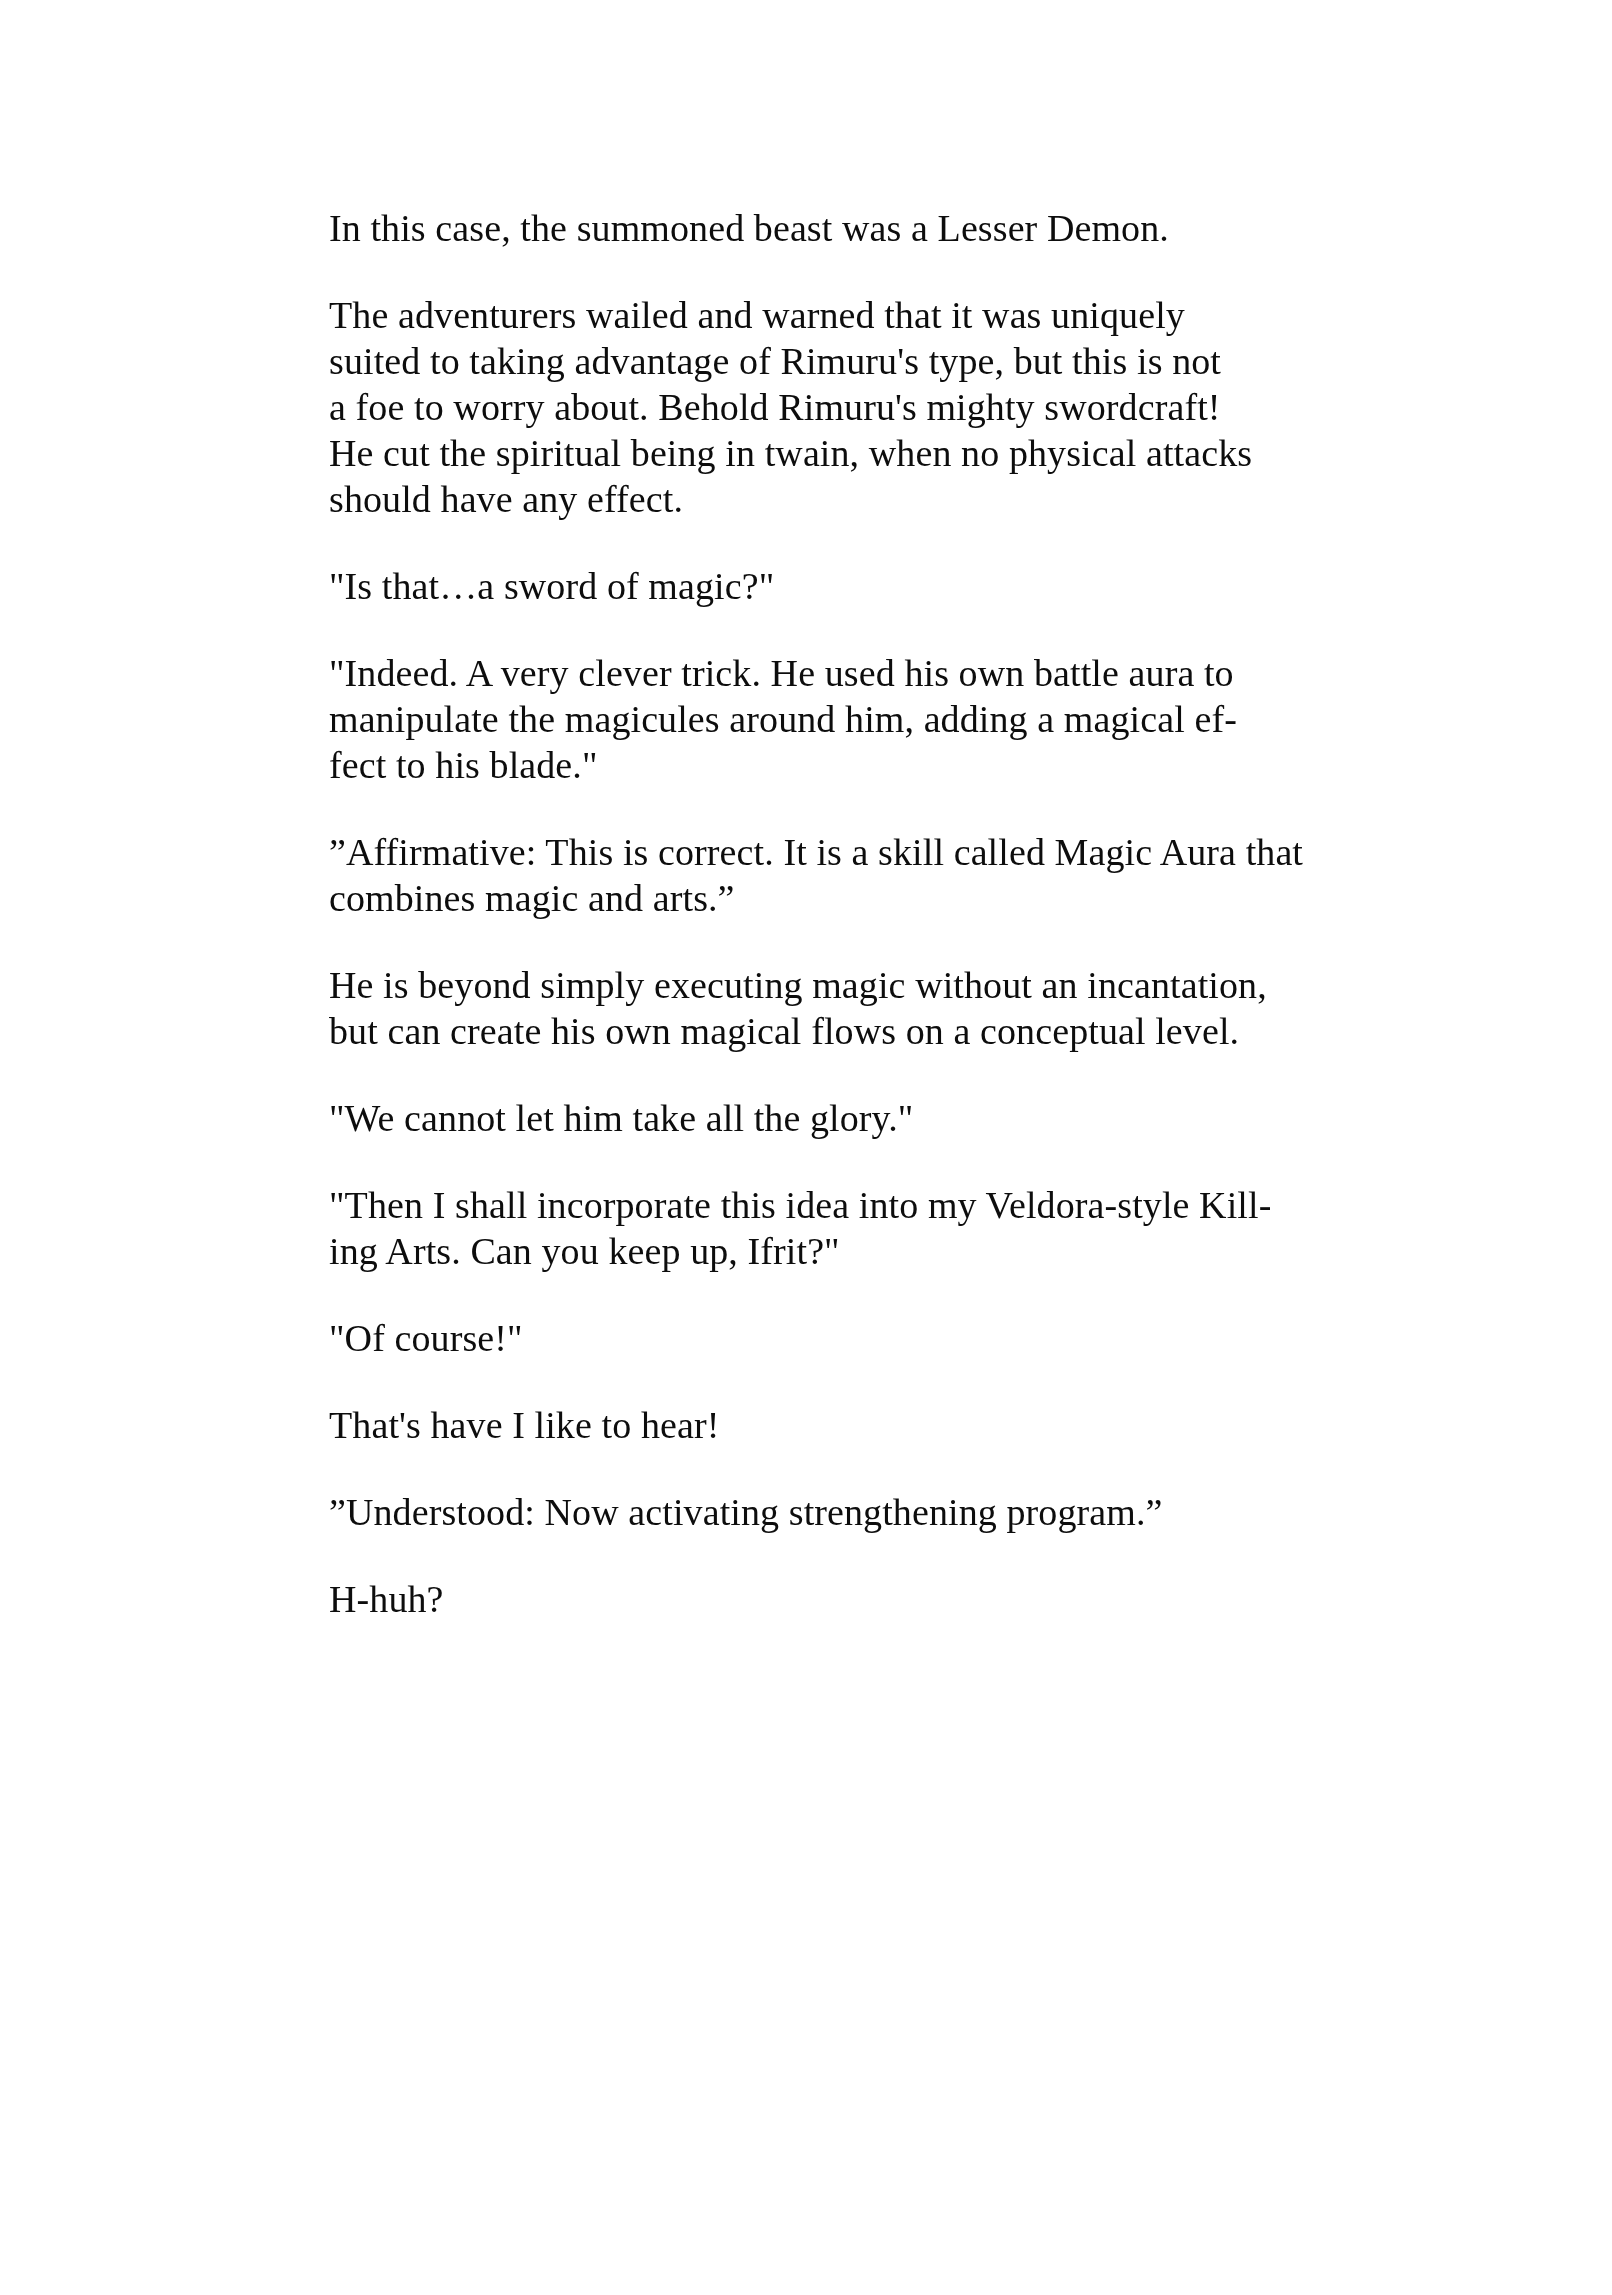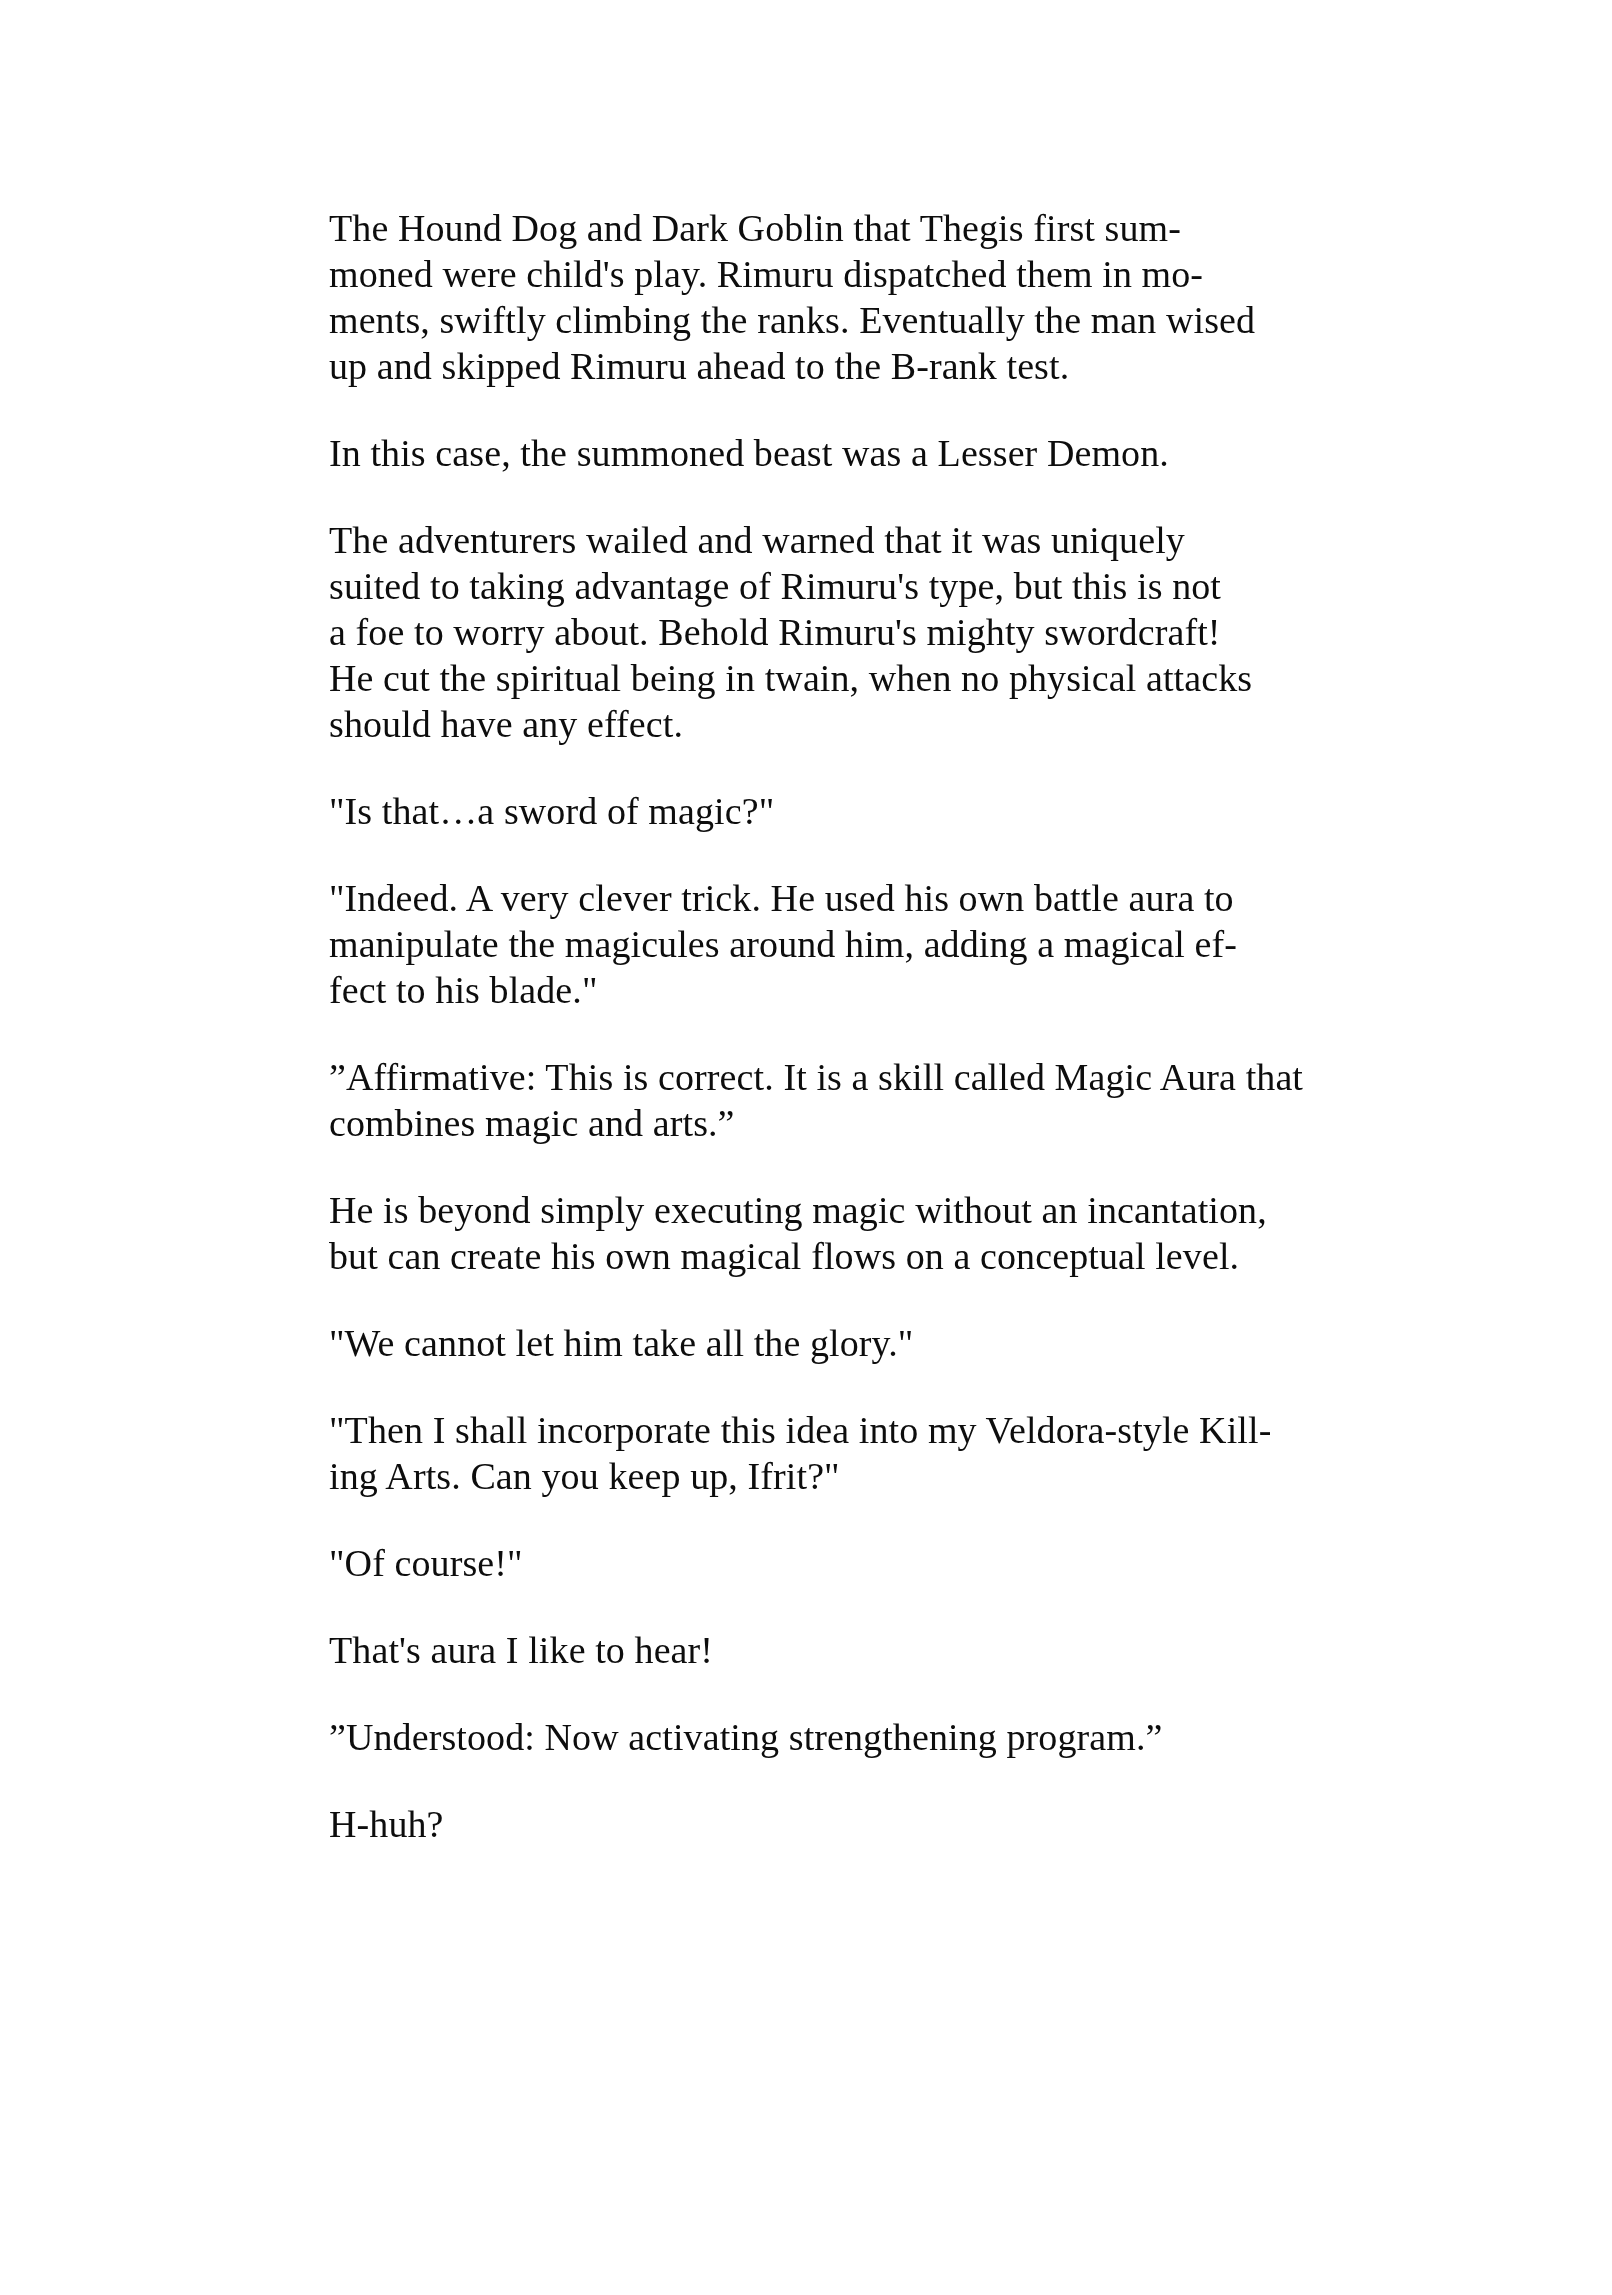--- a/index.html
+++ b/index.html
@@ -29,39 +29,35 @@
     text-align: left;
     letter-spacing: 0.1px;
   }
   p.para.italic {
   }
 </style>
 </head>
 <body>
 
 <div class="page">
-  <p class="para">The Hound Dog and Dark Goblin that Thegis first sum-
-moned were child's play. Rimuru dispatched them in mo-
-ments, swiftly climbing the ranks. Eventually the man wised
-up and skipped Rimuru ahead to the B-rank test.</p>
   <p class="para">In this case, the summoned beast was a Lesser Demon.</p>
   <p class="para">The adventurers wailed and warned that it was uniquely
 suited to taking advantage of Rimuru's type, but this is not
 a foe to worry about. Behold Rimuru's mighty swordcraft!
 He cut the spiritual being in twain, when no physical attacks
 should have any effect.</p>
   <p class="para">"Is that…a sword of magic?"</p>
   <p class="para">"Indeed. A very clever trick. He used his own battle aura to
 manipulate the magicules around him, adding a magical ef-
 fect to his blade."</p>
   <p class="para italic">”Affirmative: This is correct. It is a skill called Magic Aura that
 combines magic and arts.”</p>
   <p class="para">He is beyond simply executing magic without an incantation,
 but can create his own magical flows on a conceptual level.</p>
   <p class="para">"We cannot let him take all the glory."</p>
   <p class="para">"Then I shall incorporate this idea into my Veldora-style Kill-
 ing Arts. Can you keep up, Ifrit?"</p>
   <p class="para">"Of course!"</p>
-  <p class="para">That's aura I like to hear!</p>
+  <p class="para">That's have I like to hear!</p>
   <p class="para italic">”Understood: Now activating strengthening program.”</p>
   <p class="para">H-huh?</p>
 </div>
 
 
 </body></html>

